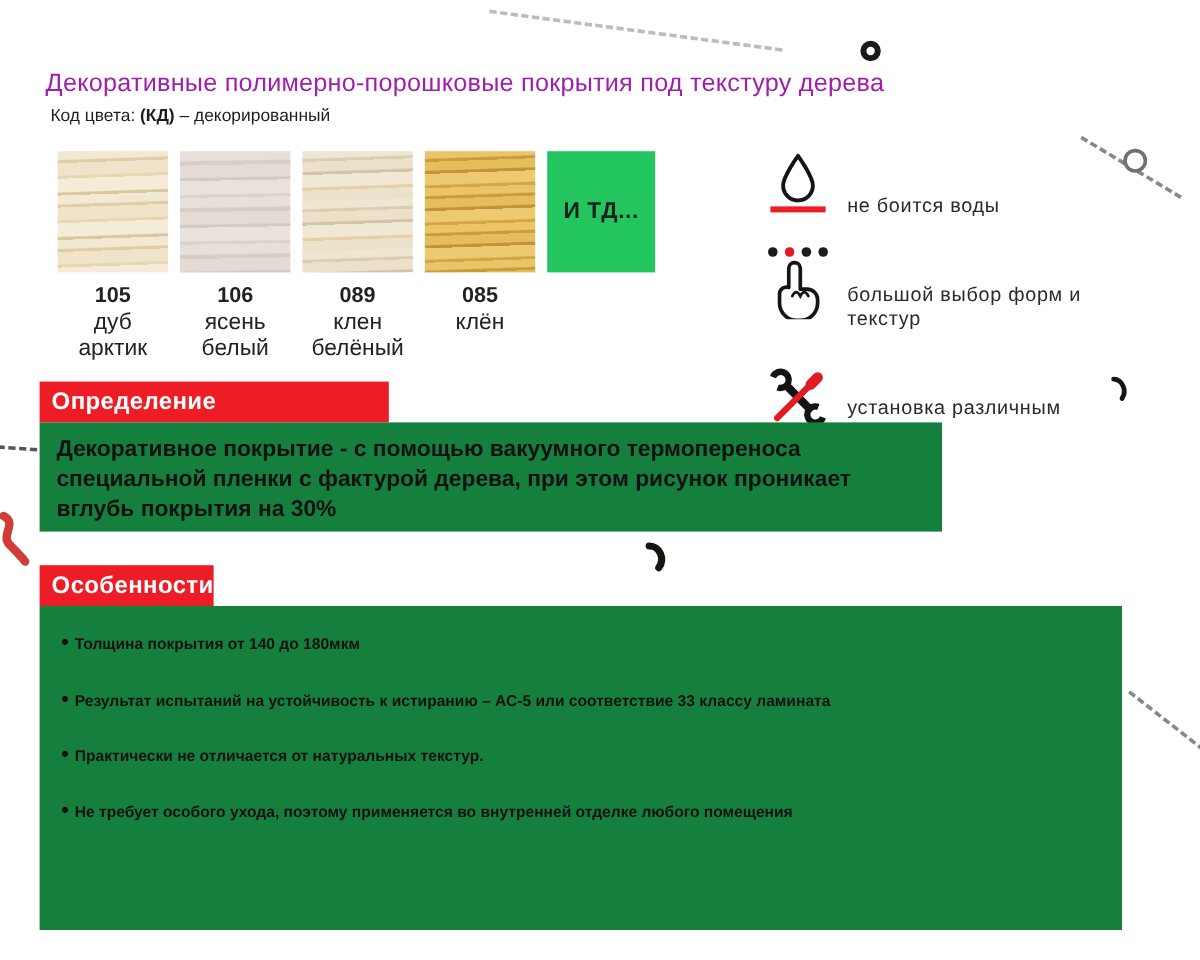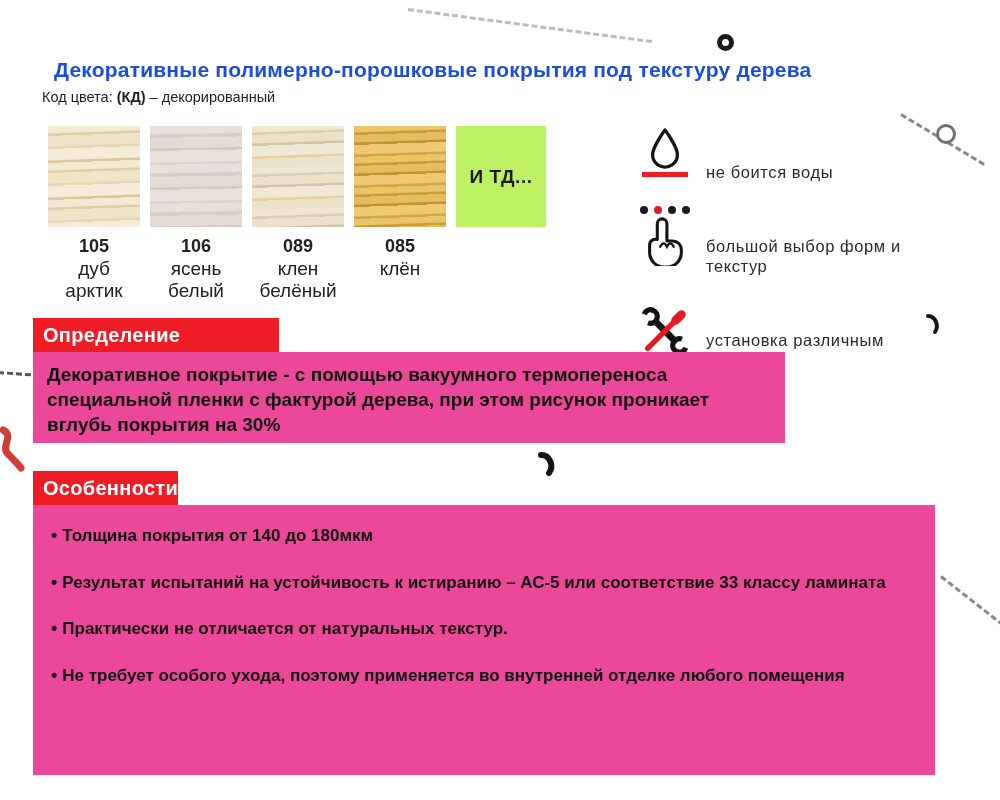--- a/index.html
+++ b/index.html
@@ -1,21 +1,21 @@
 <!DOCTYPE html>
 <html><head>
 <meta charset="utf-8">
 <style>
   * { margin:0; padding:0; box-sizing:border-box; }
   html,body { width:1000px; height:800px; background:#fff; font-family:"Liberation Sans", sans-serif; overflow:hidden; position:relative; }
 
   .abs { position:absolute; }
 
   
-  .title { left:54px; top:58px; font-size:21px; font-weight:700; color:#1d4ed8; letter-spacing:.2px; }
+  .title { left:38px; top:58px; font-size:21px; font-weight:400; color:#a21caf; letter-spacing:.2px; }
   .subtitle { left:42px; top:89px; font-size:14.5px; color:#1e1e1e; }
   .subtitle b { font-weight:700;margin-top:40px; }
 
   
   .swatch-row { left:48px; top:126px; display:flex; gap:10px; }
   .swatch-col { width:92px; text-align:center; }
   .swatch { width:92px; height:101px; }
   .swatch-code { margin-top:9px; font-size:18px; font-weight:600; color:#222; }
   .swatch-name { margin-top:1px; font-size:19px; color:#222; }
   .sw-oak {
@@ -35,45 +35,45 @@
       repeating-linear-gradient(178deg,
         #efe6d2 0 6px, #d8cfb2 7px 9px, #ece0c8 9px 17px,
         #cfc6a8 18px 20px, #f0e7d4 20px 30px, #e7cfa4 31px 33px, #ebe2cc 33px 42px);
   }
   .sw-maple {
     background:
       repeating-linear-gradient(178deg,
         #eac466 0 6px, #cb9c3d 7px 9px, #e5bd5d 9px 16px,
         #c2933a 17px 19px, #edca70 19px 28px, #d3a645 29px 31px);
   }
-  .etc-box { width:90px; height:101px; background:#bef264; display:flex; align-items:center; justify-content:center;
+  .etc-box { width:90px; height:101px; background:#22c55e; display:flex; align-items:center; justify-content:center;
              font-size:19px; font-weight:700; color:#1d1d1d; letter-spacing:.5px; }
 
   
   .benefits { left:636px; top:122px; width:330px; }
   .benefit-row { display:flex; align-items:center; margin-bottom:13px; }
   .benefit-icon { width:58px; min-width:58px; display:flex; flex-direction:column; align-items:center; }
   .benefit-label { margin-left:12px; font-size:16.5px; color:#2a2a2a; letter-spacing:.6px; line-height:1.25;margin-top:40px; }
   .lbl-narrow { max-width:222px; }
   .red-underline { width:46px; height:5px; background:#ee1c25; margin-top:3px; }
   .dots { display:flex; gap:6px; margin-bottom:2px; }
   .dot { width:8px; height:8px; border-radius:50%; background:#1c1c1c; }
   .dot.red { background:#e01b22; }
 
   
   .section-header { background:#ee1c25; color:#fff; font-size:20px; font-weight:700;
                     display:flex; align-items:center; padding-left:10px; height:34px; letter-spacing:.3px; }
-  .hdr-def { left:33px; top:318px; width:246px; }
+  .hdr-def { left:33px; top:318px; width:291px; }
   .hdr-feat { left:33px; top:471px; width:145px;text-align:center; }
-  .panel { background:#ec4899; color:#111; }
+  .panel { background:#15803d; color:#111; }
   .panel-def { left:33px; top:352px; width:752px; height:91px; padding:10px 14px;
                font-size:19px; font-weight:700; line-height:1.32; }
   .panel-feat { left:33px; top:505px; width:902px; height:270px; padding:16px 18px 0 18px; }
   .feat-list { list-style:none; }
-  .feat-list li { font-size:17px; font-weight:700; color:#111; line-height:1.65; margin-bottom:17px; }
+  .feat-list li { font-size:13px; font-weight:700; color:#111; line-height:1.65; margin-bottom:17px; }
   .feat-list li::before { content:"\2022\00A0"; font-size:18px; }
 
   
   .dash-line { border-top:3px dashed #b9bcc0; transform-origin:left center; }
   .dash-dark { border-top:3px dashed #87888d; }
   .deco-top { left:408px; top:8px; width:246px; transform:rotate(7.5deg); }
   .deco-donut { left:717px; top:34px; width:17px; height:17px; border:5px solid #1a1a1c; border-radius:50%; background:#fff; }
   .deco-right { left:901px; top:113px; width:97px; transform:rotate(31deg); }
   .deco-ring { left:936px; top:124px; width:20px; height:20px; border:3px solid #6f7075; border-radius:50%; background:#fff; }
   .deco-left-dash { left:-2px; top:371px; width:33px; border-top:3px dashed #55565a; transform:rotate(4deg); transform-origin:left center; }

